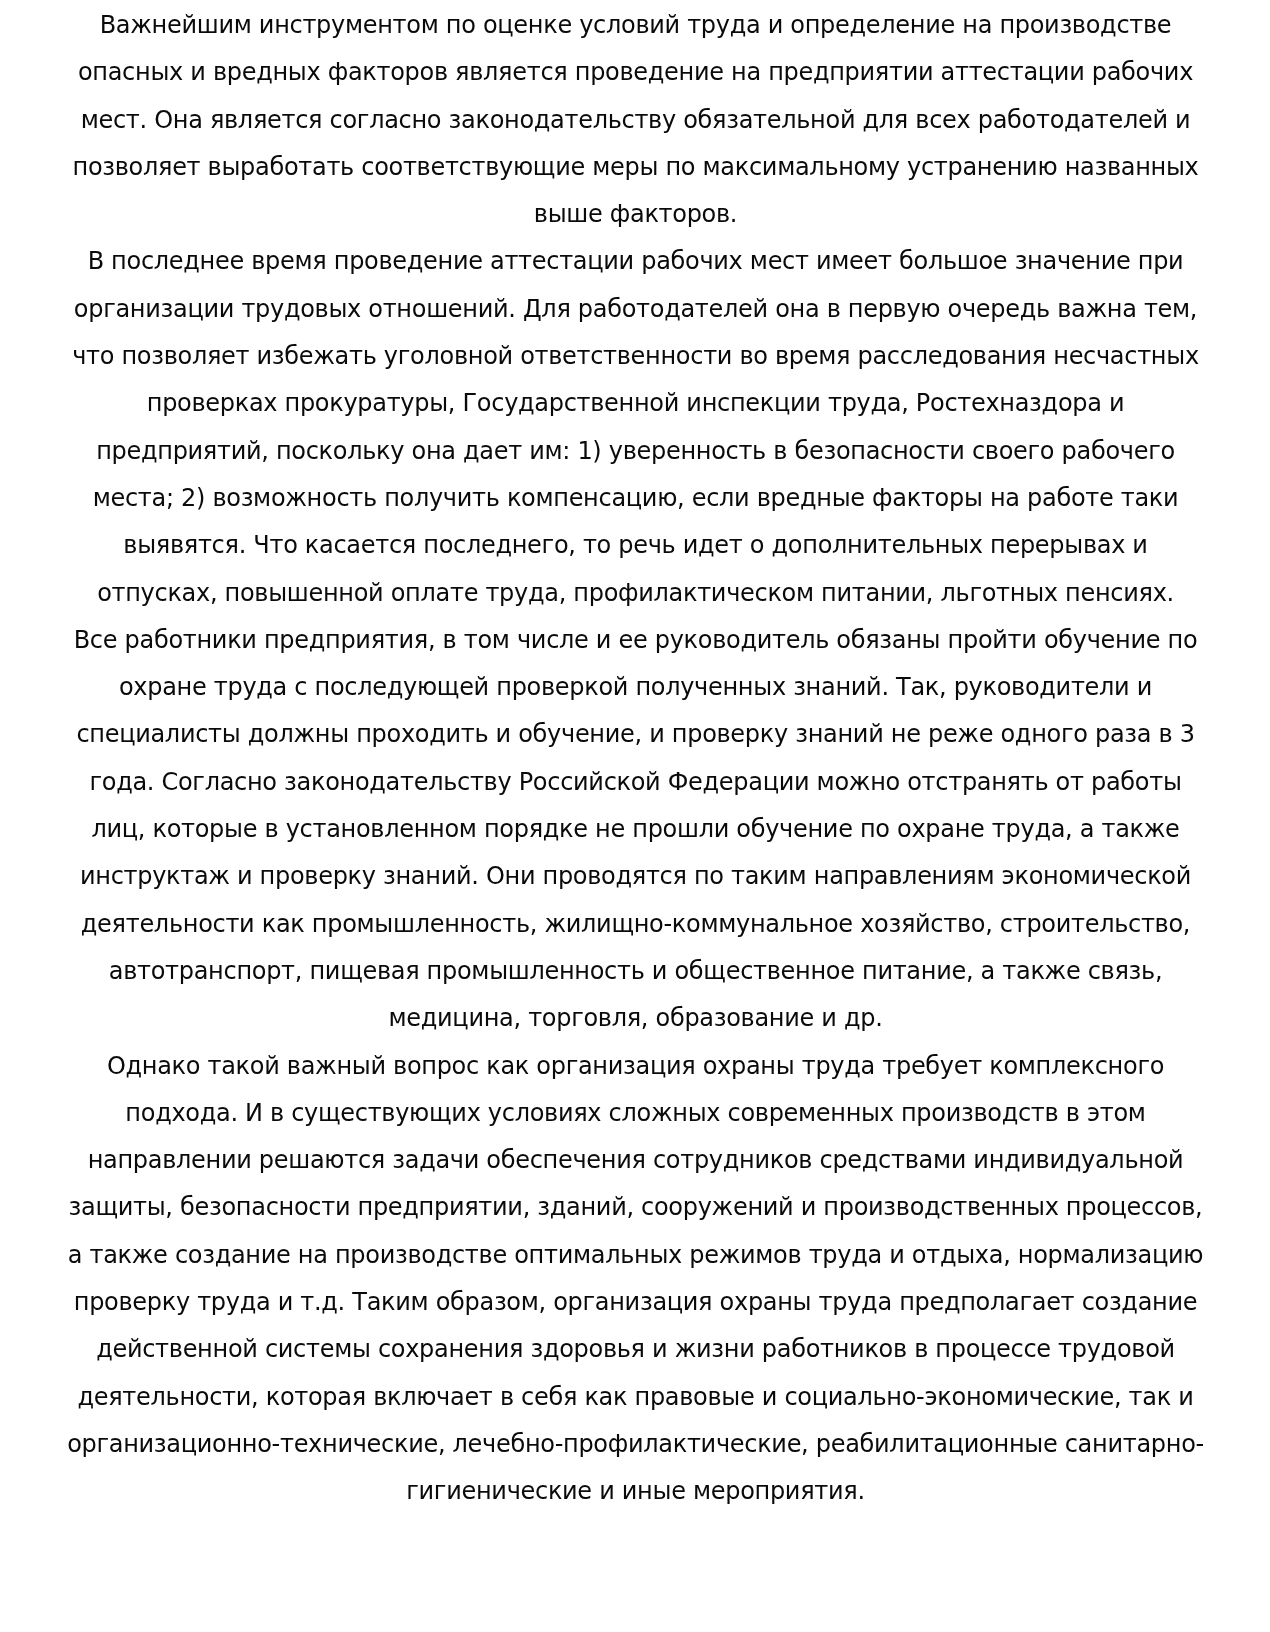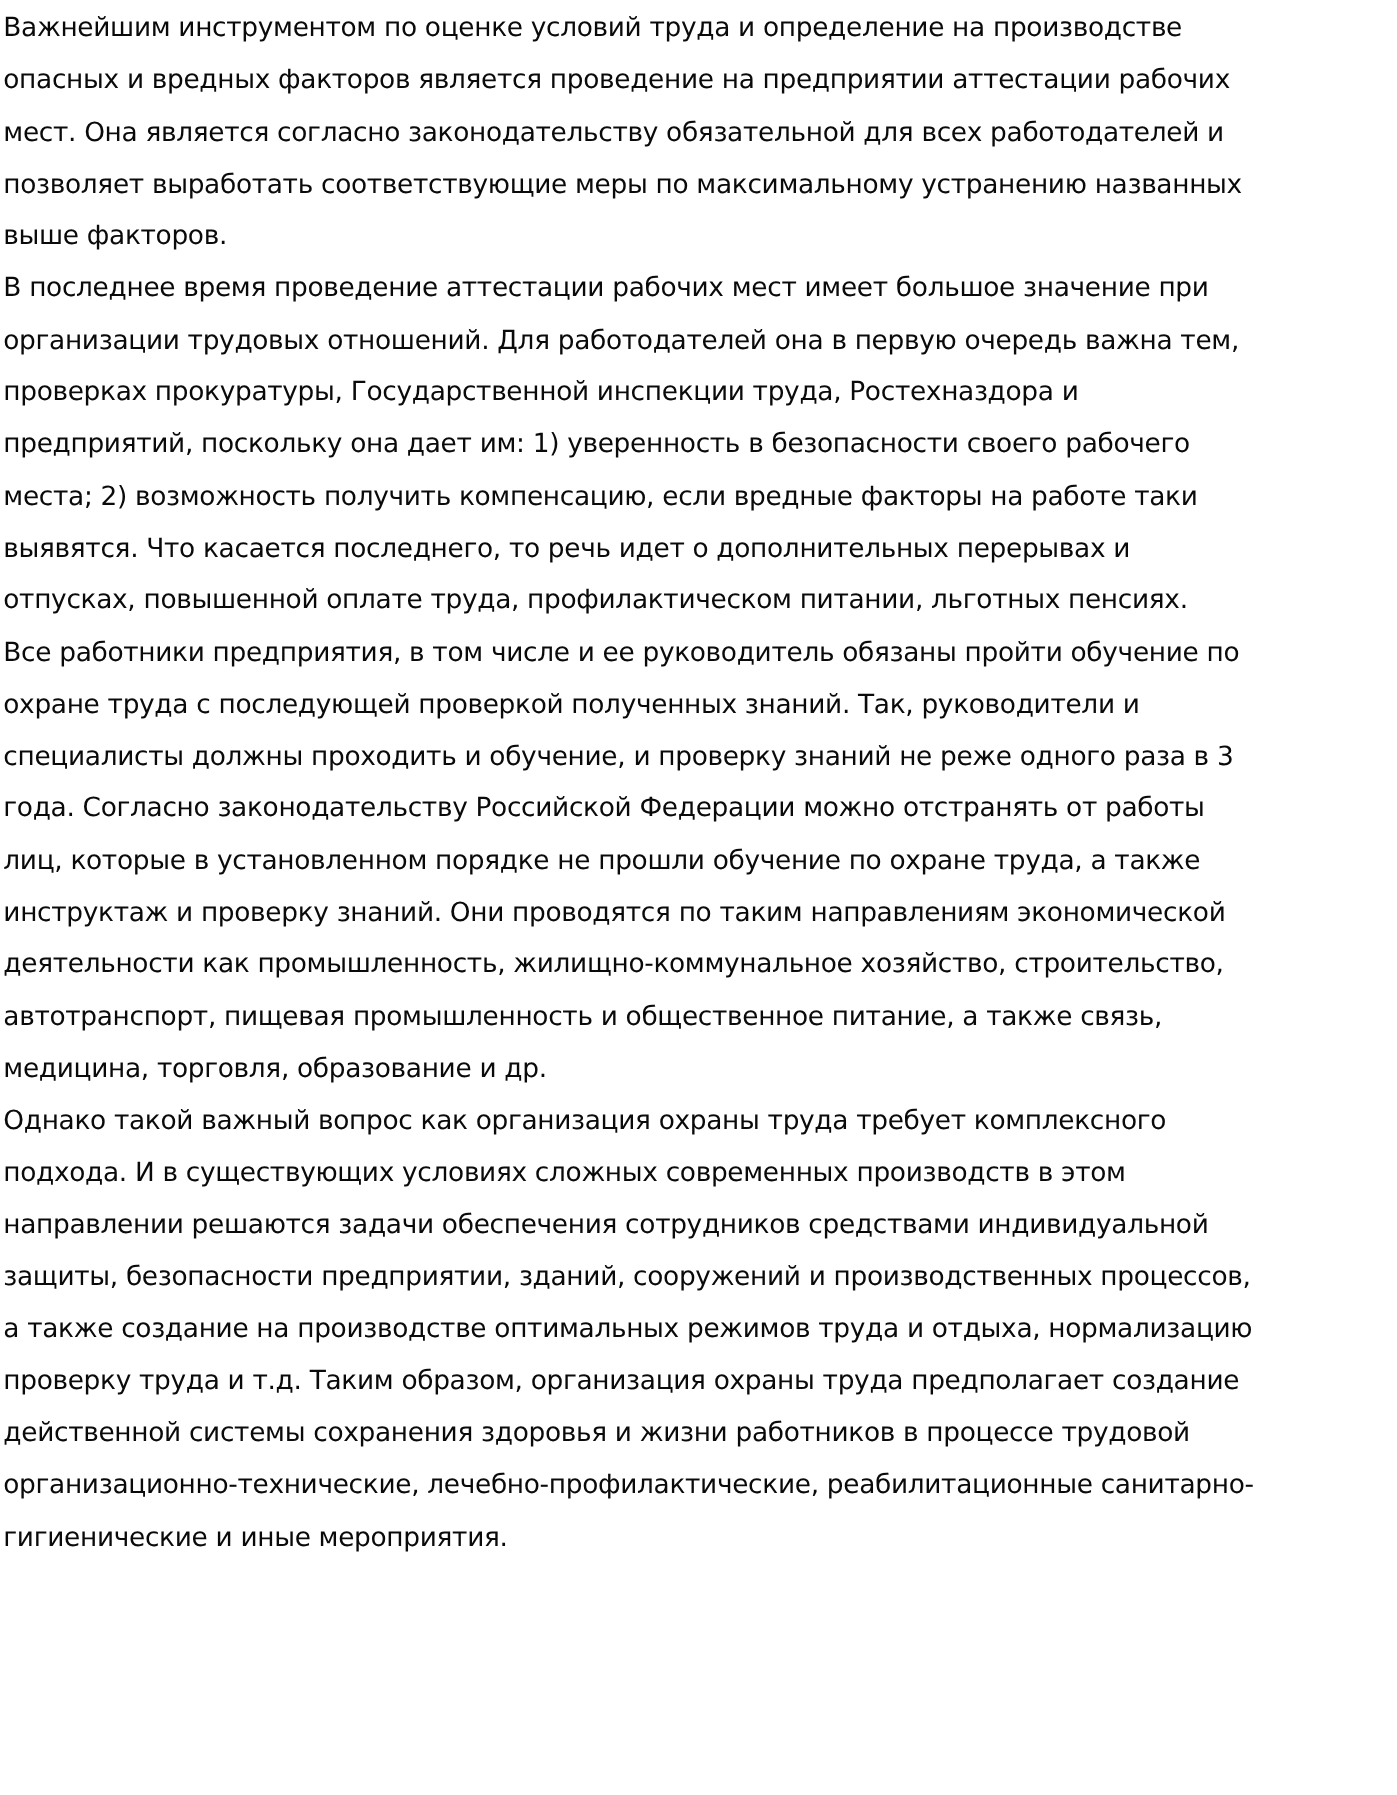--- a/index.html
+++ b/index.html
@@ -13,20 +13,21 @@
     overflow: hidden;
     font-family: "DejaVu Sans", "Liberation Sans", sans-serif;
   }
   .page {
     padding: 2px 2px 0 3px;
     color: #0a0a0a;
   }
   .paragraph {
     margin: 0;
     padding: 0;
+    text-align: center;
   }
   .text-line {
     font-size: 24px;
     line-height: 47.3px;
     letter-spacing: -0.3px;
     white-space: nowrap;
     color: #0a0a0a;
   }
 </style>
 </head>
@@ -37,20 +38,21 @@
       <div class="paragraph">
         <div class="text-line">Важнейшим инструментом по оценке условий труда и определение на производстве</div>
         <div class="text-line">опасных и вредных факторов является проведение на предприятии аттестации рабочих</div>
         <div class="text-line">мест. Она является согласно законодательству обязательной для всех работодателей и</div>
         <div class="text-line">позволяет выработать соответствующие меры по максимальному устранению названных</div>
         <div class="text-line">выше факторов.</div>
       </div>
       <div class="paragraph">
         <div class="text-line">В последнее время проведение аттестации рабочих мест имеет большое значение при</div>
         <div class="text-line">организации трудовых отношений. Для работодателей она в первую очередь важна тем,</div>
+        <div class="text-line">что позволяет избежать уголовной ответственности во время расследования несчастных</div>
         <div class="text-line">проверках прокуратуры, Государственной инспекции труда, Ростехназдора и</div>
         <div class="text-line">предприятий, поскольку она дает им: 1) уверенность в безопасности своего рабочего</div>
         <div class="text-line">места; 2) возможность получить компенсацию, если вредные факторы на работе таки</div>
         <div class="text-line">выявятся. Что касается последнего, то речь идет о дополнительных перерывах и</div>
         <div class="text-line">отпусках, повышенной оплате труда, профилактическом питании, льготных пенсиях.</div>
       </div>
       <div class="paragraph">
         <div class="text-line">Все работники предприятия, в том числе и ее руководитель обязаны пройти обучение по</div>
         <div class="text-line">охране труда с последующей проверкой полученных знаний. Так, руководители и</div>
         <div class="text-line">специалисты должны проходить и обучение, и проверку знаний не реже одного раза в 3</div>
@@ -62,17 +64,18 @@
         <div class="text-line">медицина, торговля, образование и др.</div>
       </div>
       <div class="paragraph">
         <div class="text-line">Однако такой важный вопрос как организация охраны труда требует комплексного</div>
         <div class="text-line">подхода. И в существующих условиях сложных современных производств в этом</div>
         <div class="text-line">направлении решаются задачи обеспечения сотрудников средствами индивидуальной</div>
         <div class="text-line">защиты, безопасности предприятии, зданий, сооружений и производственных процессов,</div>
         <div class="text-line">а также создание на производстве оптимальных режимов труда и отдыха, нормализацию</div>
         <div class="text-line">проверку труда и т.д. Таким образом, организация охраны труда предполагает создание</div>
         <div class="text-line">действенной системы сохранения здоровья и жизни работников в процессе трудовой</div>
+        <div class="text-line">деятельности, которая включает в себя как правовые и социально-экономические, так и</div>
         <div class="text-line">организационно-технические, лечебно-профилактические, реабилитационные санитарно-</div>
         <div class="text-line">гигиенические и иные мероприятия.</div>
       </div>
     </div>
 </div>
 
 </body></html>

